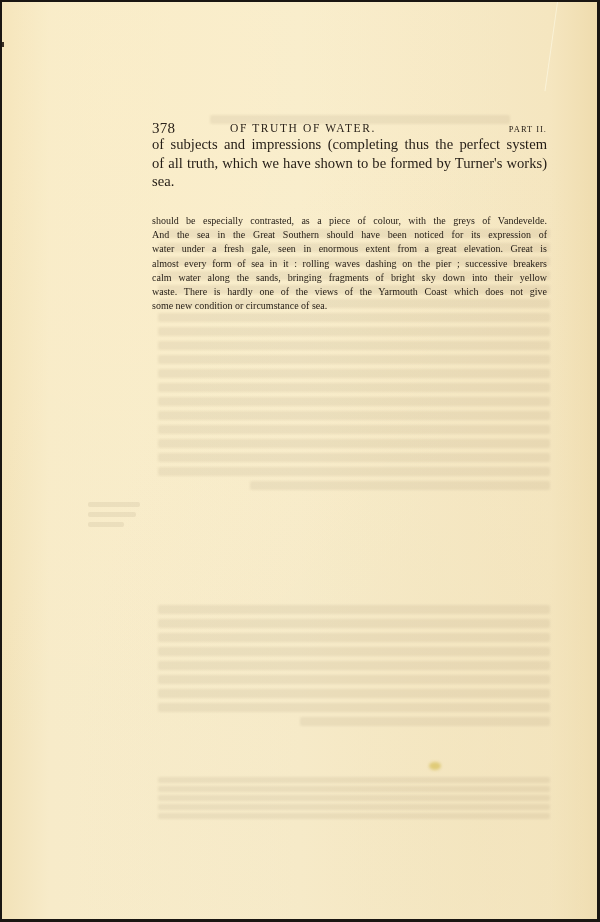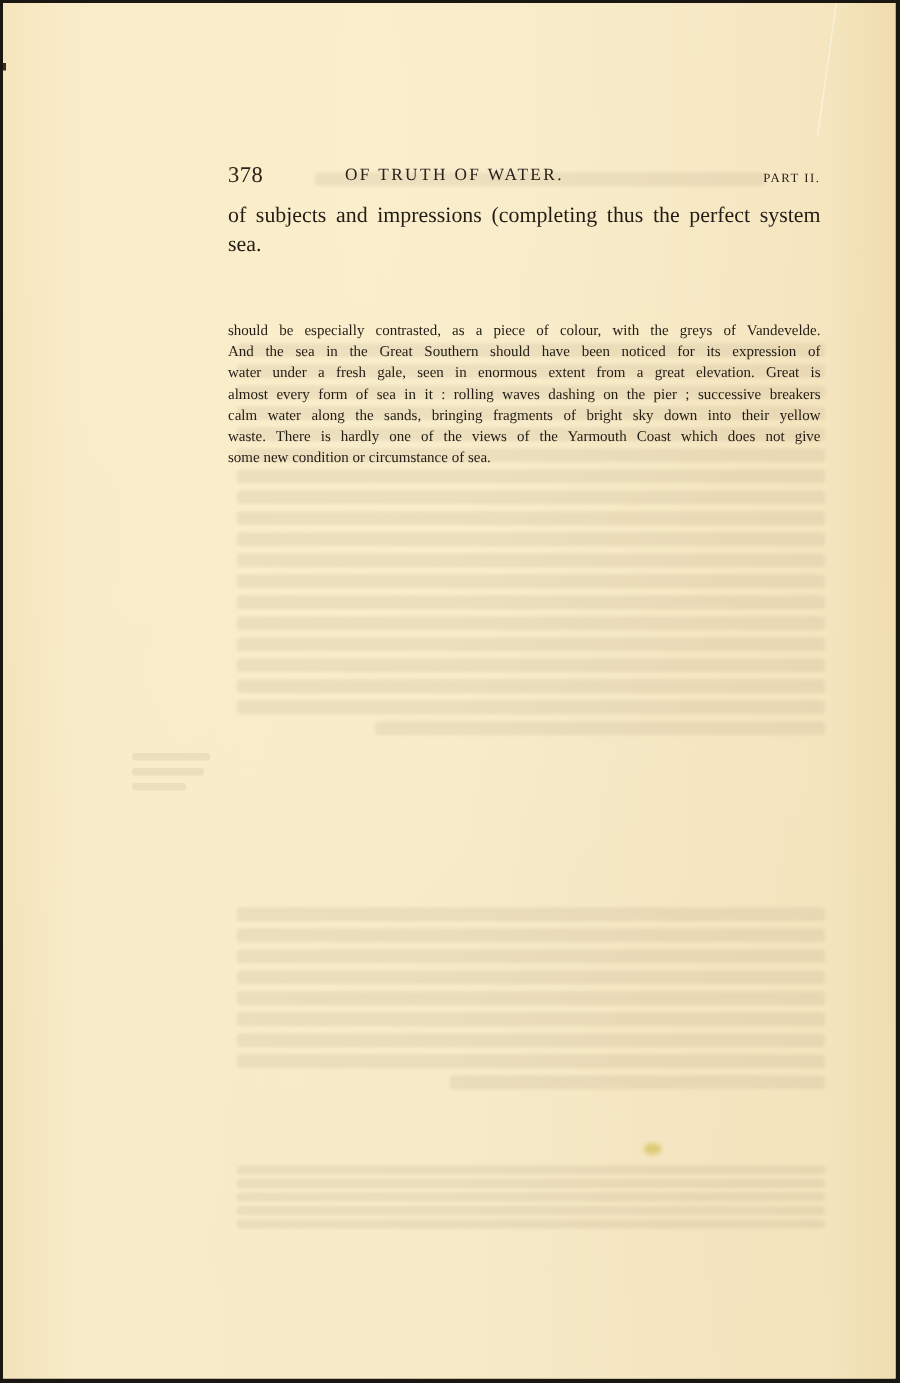--- a/index.html
+++ b/index.html
@@ -22,21 +22,21 @@
       background: #f6e9c6;
       background-image:
         radial-gradient(ellipse at 20% 10%, rgba(255,240,200,0.35), rgba(0,0,0,0) 60%),
         radial-gradient(ellipse at 80% 90%, rgba(240,225,185,0.45), rgba(0,0,0,0) 60%),
         linear-gradient(90deg, #f2e2b8 0%, #f7ebc9 8%, #f8edcd 50%, #f5e6c0 92%, #efdcae 100%);
       overflow: hidden;
     }
     .header {
       position: absolute;
       left: 150px;
-      top: 107px;
+      top: 118px;
       width: 395px;
       height: 20px;
       font-family: "Liberation Serif", "DejaVu Serif", serif;
       color: #2a221a;
     }
     .page-number {
       position: absolute;
       left: 0;
       top: 0;
       font-size: 15px;
@@ -235,20 +235,21 @@
   <div class="stain"></div>
 
   <div class="header">
     <span class="page-number">378</span>
     <span class="running-title">OF TRUTH OF WATER.</span>
     <span class="part-label">PART II.</span>
   </div>
 
   <p class="main-text">
     <span class="line">of subjects and impressions (completing thus the perfect system</span>
+    <span class="line">of all truth, which we have shown to be formed by Turner's works)</span>
     <span class="line last">sea.</span>
   </p>
 
   <p class="footnote-text">
     <span class="line">should be especially contrasted, as a piece of colour, with the greys of Vandevelde.</span>
     <span class="line">And the sea in the Great Southern should have been noticed for its expression of</span>
     <span class="line">water under a fresh gale, seen in enormous extent from a great elevation.  Great is</span>
     <span class="line">almost every form of sea in it : rolling waves dashing on the pier ; successive breakers</span>
     <span class="line">calm water along the sands, bringing fragments of bright sky down into their yellow</span>
     <span class="line">waste.  There is hardly one of the views of the Yarmouth Coast which does not give</span>

